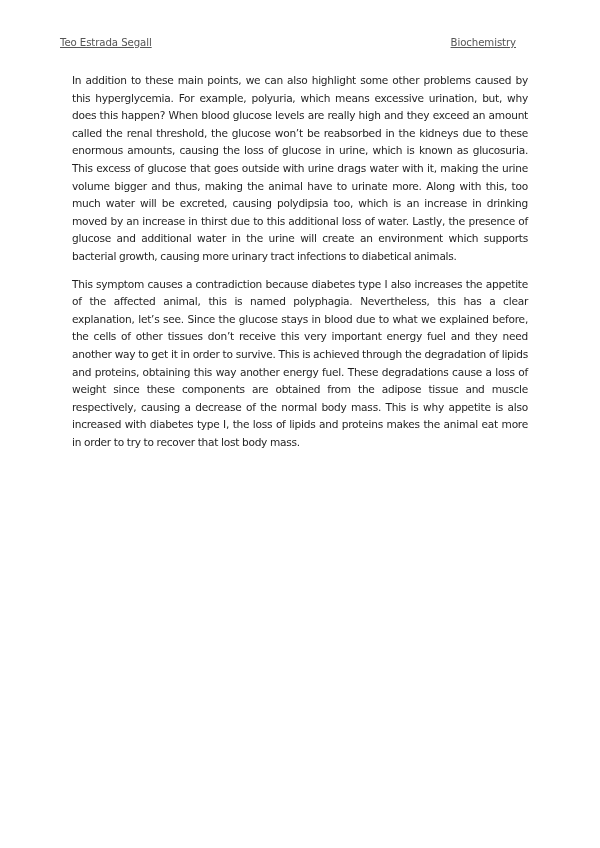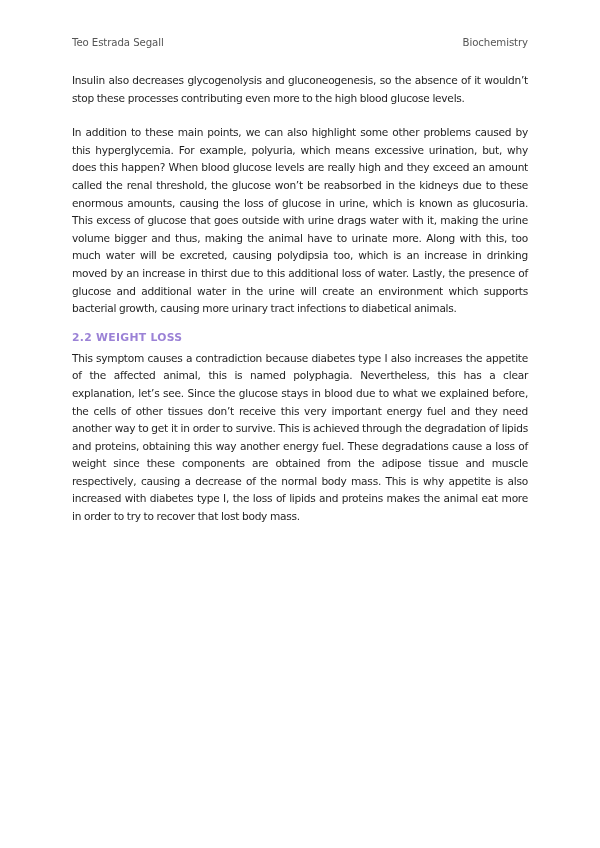--- a/index.html
+++ b/index.html
@@ -2,23 +2,23 @@
 <html><head>
   <meta charset="utf-8">
   <style>
     html, body { margin: 0; padding: 0; background: #ffffff; }
     body {
       width: 600px; height: 848px; position: relative; overflow: hidden;
       font-family: "DejaVu Sans", sans-serif;
       color: #1f1f1f;
     }
     .header {
-      position: absolute; top: 37px; left: 72px; width: 456px;
+      position: absolute; top: 37px; left: 60px; width: 456px;
       display: flex; justify-content: space-between;
-      font-size: 10.2px; color: #555555; letter-spacing: -0.1px;
+      font-size: 10.2px; color: #555555; letter-spacing: -0.1px; text-decoration: underline;
     }
     .content {
       position: absolute; top: 72px; left: 72px; width: 456px;
     }
     p {
       margin: 0 0 17px 0;
       font-size: 10.6px; line-height: 17.6px;
       text-align: justify; letter-spacing: -0.25px; word-spacing: -0.3px;
     }
     h2 {
@@ -29,19 +29,17 @@
   </style>
 </head>
 <body>
 
 <div class="header">
   <span>Teo Estrada Segall</span>
   <span>Biochemistry</span>
 </div>
 
 <div class="content">
-  <p>Insulin also decreases glycogenolysis and gluconeogenesis, so the absence of it wouldn’t stop these processes contributing even more to the high blood glucose levels.</p>
   <p style="margin-bottom:10px;">In addition to these main points, we can also highlight some other problems caused by this hyperglycemia. For example, polyuria, which means excessive urination, but, why does this happen? When blood glucose levels are really high and they exceed an amount called the renal threshold, the glucose won’t be reabsorbed in the kidneys due to these enormous amounts, causing the loss of glucose in urine, which is known as glucosuria. This excess of glucose that goes outside with urine drags water with it, making the urine volume bigger and thus, making the animal have to urinate more. Along with this, too much water will be excreted, causing polydipsia too, which is an increase in drinking moved by an increase in thirst due to this additional loss of water. Lastly, the presence of glucose and additional water in the urine will create an environment which supports bacterial growth, causing more urinary tract infections to diabetical animals.</p>
 
-  <h2>2.2 WEIGHT LOSS</h2>
   <p style="margin-bottom:10px;">This symptom causes a contradiction because diabetes type I also increases the appetite of the affected animal, this is named polyphagia. Nevertheless, this has a clear explanation, let’s see. Since the glucose stays in blood due to what we explained before, the cells of other tissues don’t receive this very important energy fuel and they need another way to get it in order to survive. This is achieved through the degradation of lipids and proteins, obtaining this way another energy fuel. These degradations cause a loss of weight since these components are obtained from the adipose tissue and muscle respectively, causing a decrease of the normal body mass. This is why appetite is also increased with diabetes type I, the loss of lipids and proteins makes the animal eat more in order to try to recover that lost body mass.</p>
 
 </div>
 
 </body></html>

